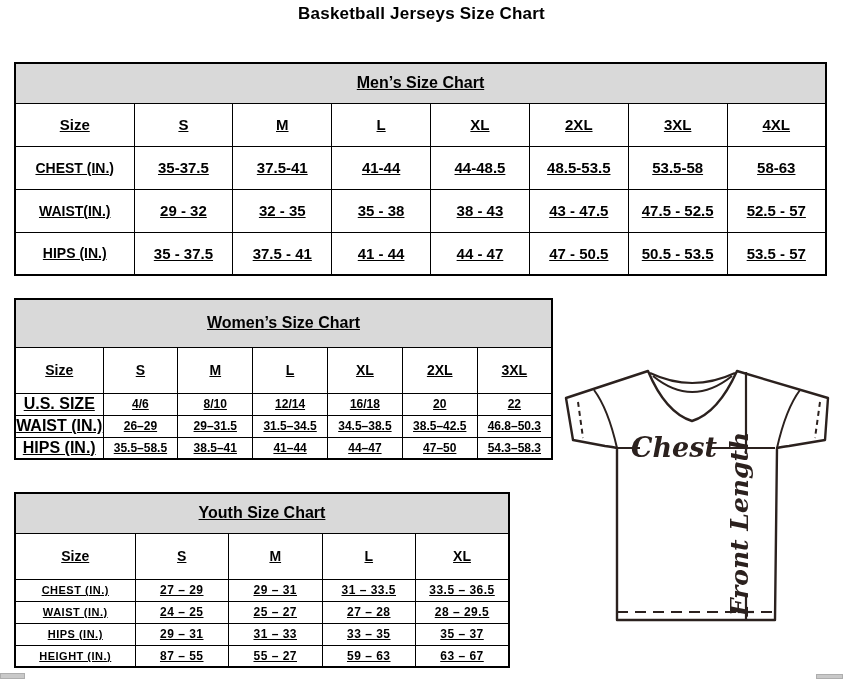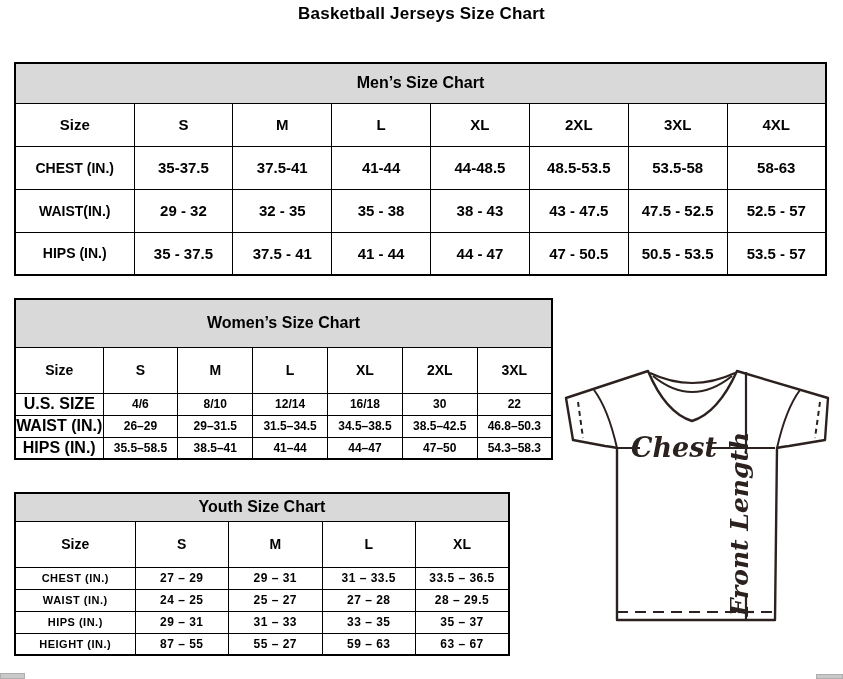--- a/index.html
+++ b/index.html
@@ -6,42 +6,42 @@
   body{
     width:843px;height:679px;position:relative;background:#ffffff;
     font-family:"Liberation Sans", sans-serif;color:#000;overflow:hidden;
   }
   .page-title{
     position:absolute;top:4px;left:0;width:843px;text-align:center;
     font-size:17px;font-weight:bold;letter-spacing:.2px;
   }
   table.sizes-table{
     position:absolute;border-collapse:collapse;table-layout:fixed;
-    border:2px solid #000;background:#fff;
+    border:2px solid #000;background:#fff;text-decoration:underline;
   }
   table.sizes-table th,table.sizes-table td{
     border:1px solid #000;text-align:center;vertical-align:middle;
     font-weight:bold;padding:0;overflow:hidden;white-space:nowrap;
   }
   .tbl-cap{background:#d9d9d9;font-size:16px;}
   
   #mens-table{left:14px;top:62px;width:813px;}
   #mens-table tr.cap-row{height:40px;}
   #mens-table tr.size-row{height:43px;font-size:15px;}
   #mens-table tr.data-row{height:43px;font-size:15px;}
   #mens-table td.row-label{font-size:14px;}
   
   #womens-table{left:14px;top:298px;width:539px;}
   #womens-table tr.cap-row{height:48px;}
   #womens-table tr.size-row{height:46px;font-size:14px;}
   #womens-table tr.data-row{height:22px;font-size:12px;}
   #womens-table td.row-label{font-size:16px;}
   
   #youth-table{left:14px;top:492px;width:496px;}
-  #youth-table tr.cap-row{height:28px;}
+  #youth-table tr.cap-row{height:40px;}
   #youth-table tr.size-row{height:46px;font-size:14px;}
   #youth-table tr.data-row{height:22px;font-size:12px;letter-spacing:.5px;}
   #youth-table td.row-label{font-size:11px;}
   
   #jersey{position:absolute;left:556px;top:358px;width:286px;height:272px;}
   .measure-text{
     font-family:"DejaVu Serif", serif;font-style:italic;font-weight:bold;
     fill:#2b211e;
   }
   
@@ -134,21 +134,21 @@
     <th>XL</th>
     <th>2XL</th>
     <th>3XL</th>
   </tr>
   <tr class="data-row">
     <td class="row-label">U.S. SIZE</td>
     <td>4/6</td>
     <td>8/10</td>
     <td>12/14</td>
     <td>16/18</td>
-    <td>30</td>
+    <td>20</td>
     <td>22</td>
   </tr>
   <tr class="data-row">
     <td class="row-label">WAIST (IN.)</td>
     <td>26–29</td>
     <td>29–31.5</td>
     <td>31.5–34.5</td>
     <td>34.5–38.5</td>
     <td>38.5–42.5</td>
     <td>46.8–50.3</td>

